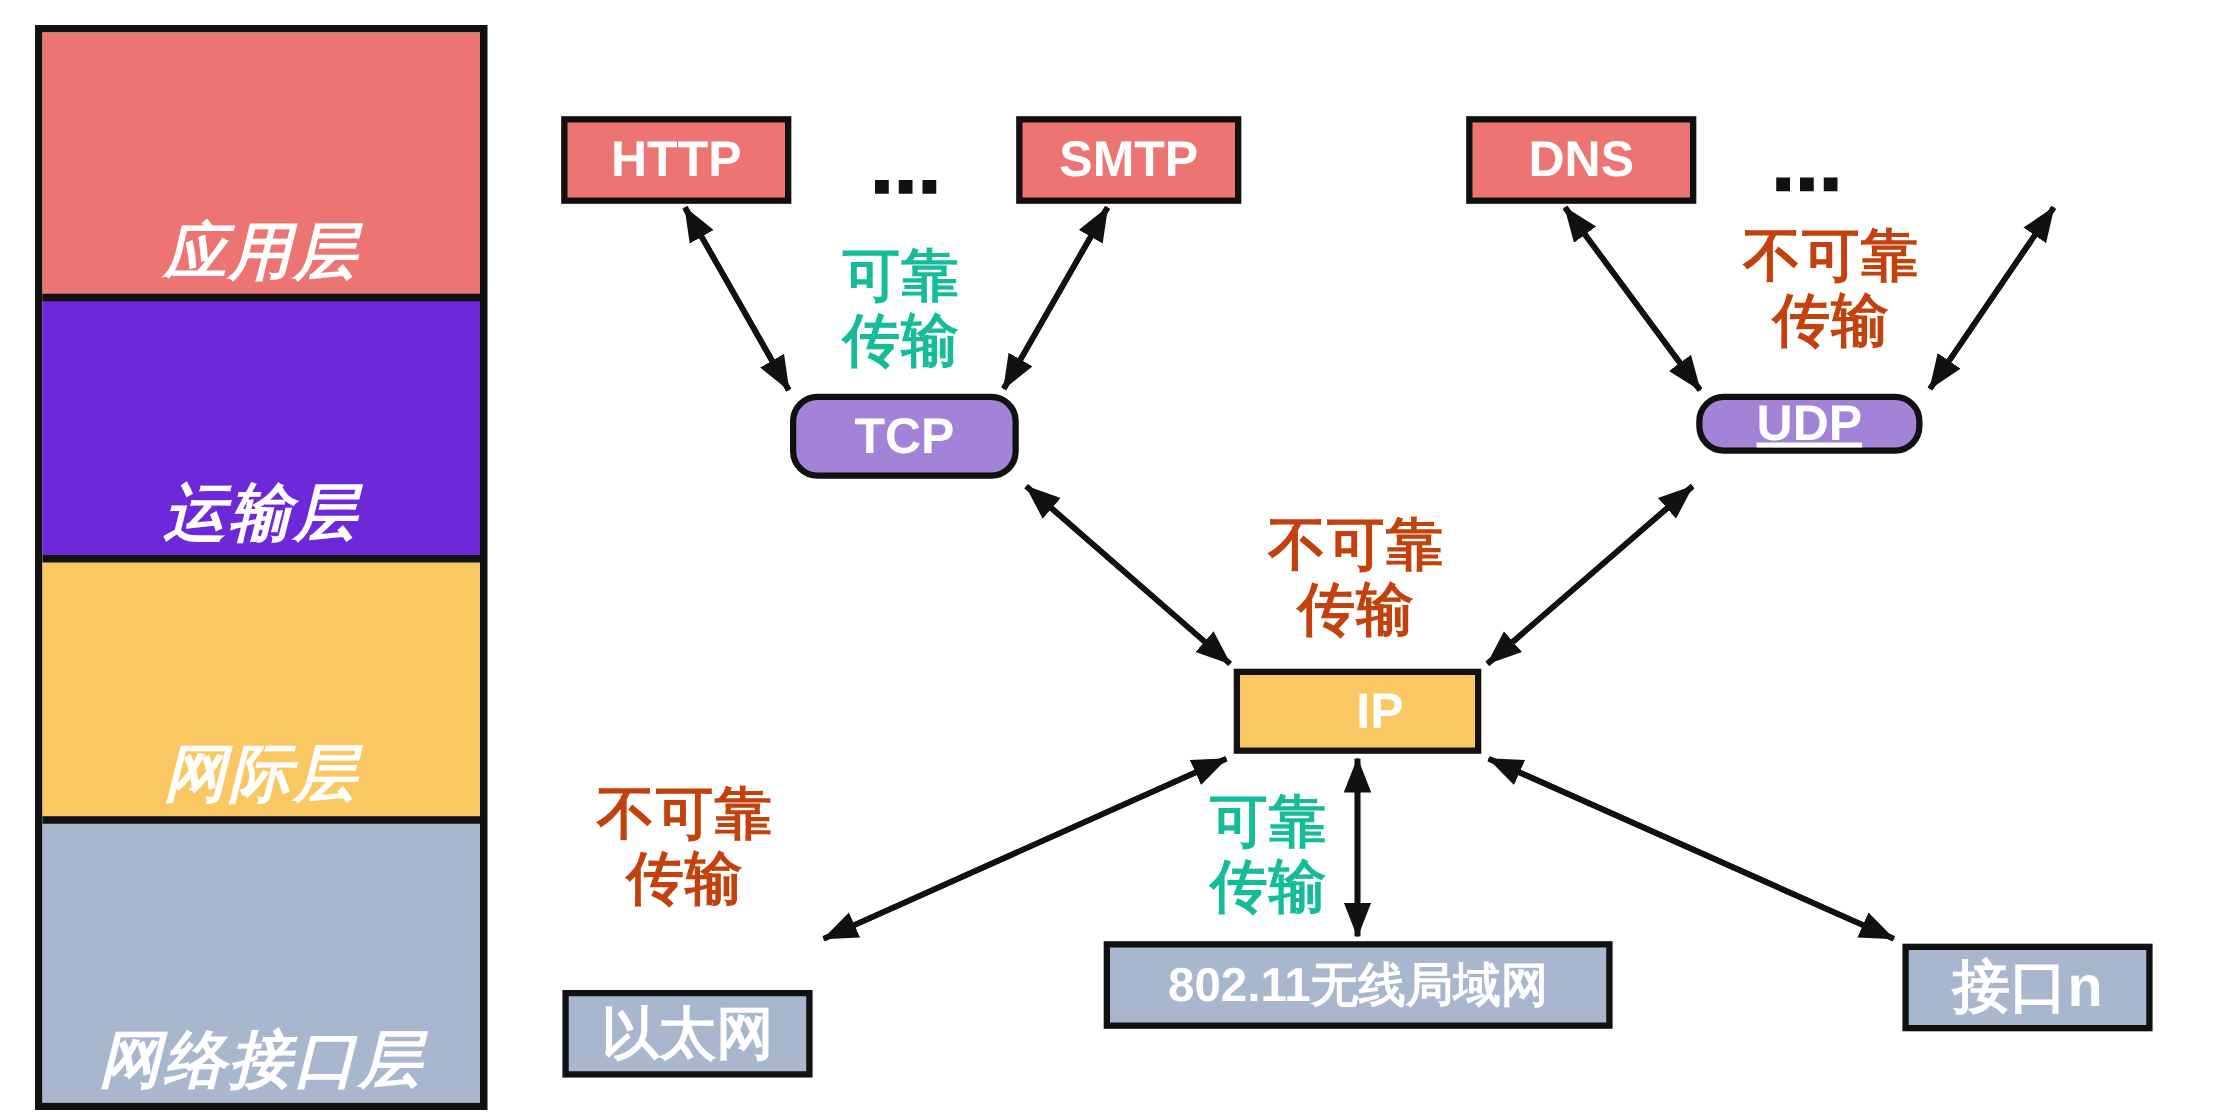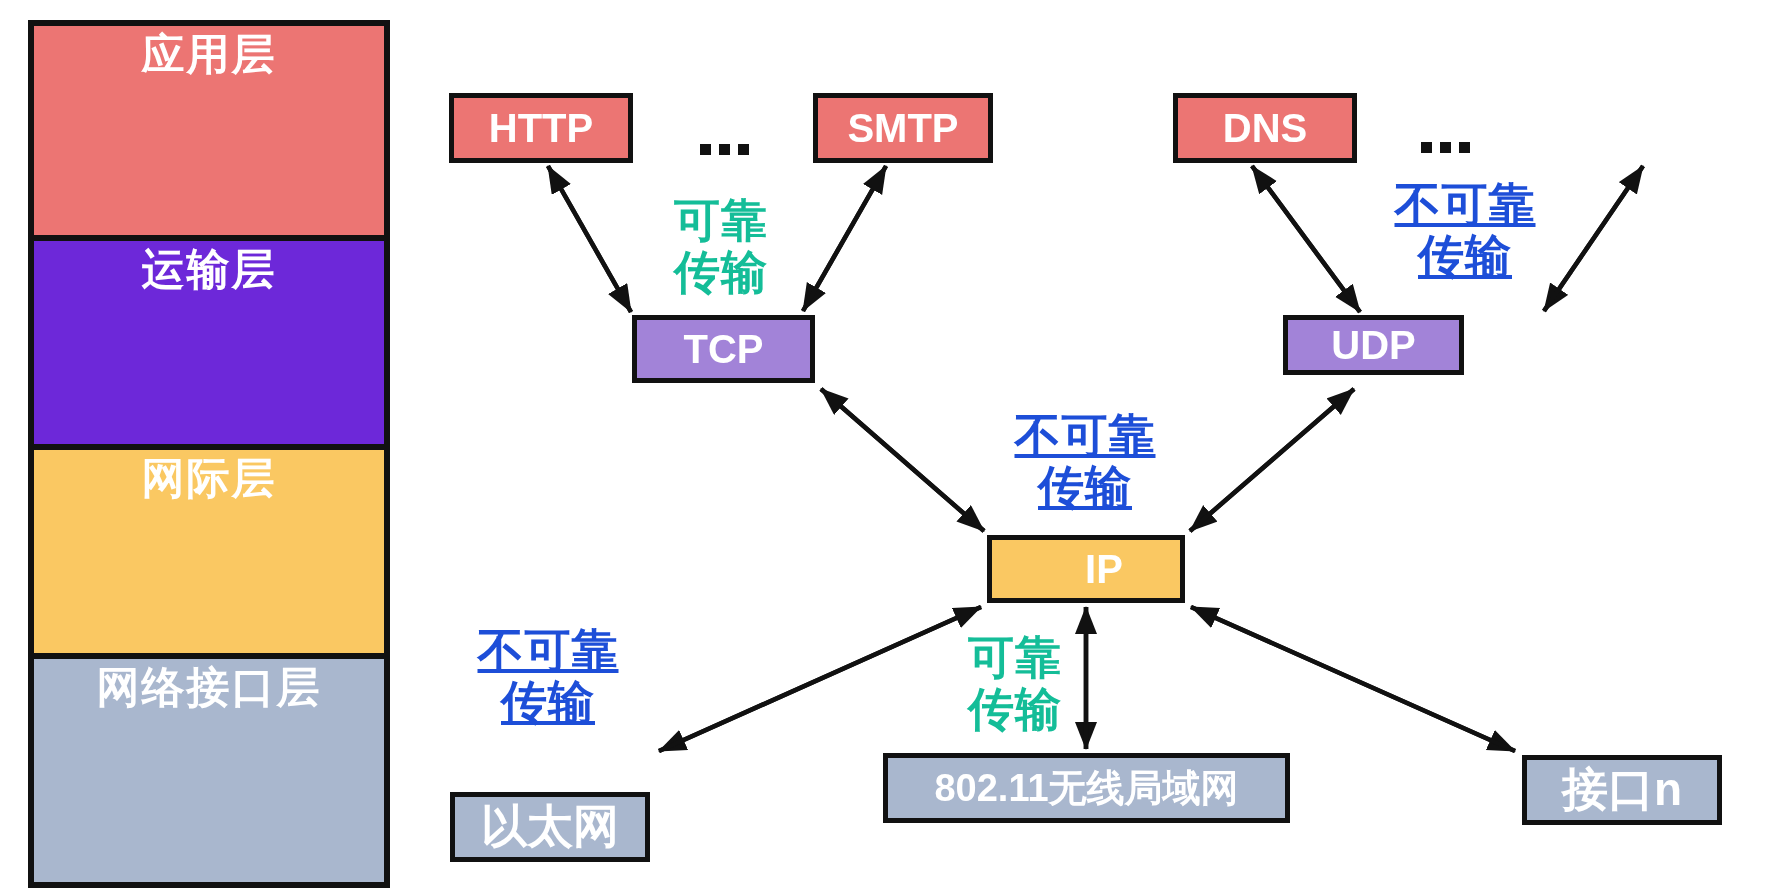--- a/index.html
+++ b/index.html
@@ -13,57 +13,58 @@
 
   
   .stack {
     position: absolute; left: 28px; top: 20px;
     width: 362px; height: 868px;
     border: 6px solid #111111;
     box-sizing: border-box;
     display: flex; flex-direction: column;
   }
   .layer {
-    display: flex; align-items: flex-start; justify-content: center;
-    color: #ffffff; font-weight: bold; font-size: 43px;
+    display: flex; align-items: flex-end; justify-content: center;
+    color: #ffffff; font-weight: bold; font-size: 50px;
     letter-spacing: 2px;
     box-sizing: border-box;
+    font-style: italic;
   }
   .layer + .layer { border-top: 6px solid #111111; }
   .layer.l-app  { flex: 0 0 209px; background: #EC7573; }
   .layer.l-trn  { flex: 0 0 209px; background: #6d28d9; }
   .layer.l-net  { flex: 0 0 209px; background: #FAC862; }
   .layer.l-link { flex: 1 1 auto;  background: #A9B7CE; }
 
   
   .pbox {
     position: absolute;
     display: flex; align-items: center; justify-content: center;
     border: 5px solid #111111;
     box-sizing: border-box;
     color: #ffffff; font-weight: bold;
     white-space: nowrap;
   }
   .pbox.red    { background: #EC7573; }
-  .pbox.purple { background: #A283D8; }
+  .pbox.purple { background: #A283D8; border-radius: 22px; }
   .pbox.yellow { background: #FAC862; padding-left: 36px; }
   .pbox.gray   { background: #A9B7CE; }
   .pbox.en  { font-size: 40px; }
   .pbox.cjk { font-size: 46px; }
   .pbox.wlan { font-size: 38px; }
 
   
   .anno {
     position: absolute; width: 250px;
     text-align: center;
     font-weight: bold; font-size: 46px; line-height: 52px;
     letter-spacing: 1px;
   }
   .anno.green { color: #14BD98; }
-  .anno.blue  { color: #1d4ed8; text-decoration: underline; }
+  .anno.blue  { color: #c2410c; }
   .anno span { display: block; }
 
   
   .dots { position: absolute; display: flex; gap: 8px; }
   .dots i { display: block; width: 11px; height: 11px; background: #111111; }
 
   
   svg.arrows { position: absolute; left: 0; top: 0; width: 1770px; height: 895px; }
   svg.arrows line { stroke: #111111; stroke-width: 4.5px; }
 </style>
@@ -140,21 +141,21 @@
       <i></i>
       <i></i>
   </div>
   <div class="dots" style="left:1421px; top:142px;">
     <i></i>
       <i></i>
       <i></i>
   </div>
 
   <div class="pbox purple en" style="left:632px; top:315px; width:183px; height:68px;">TCP</div>
-  <div class="pbox purple en" style="left:1283px; top:315px; width:181px; height:60px;">UDP</div>
+  <div class="pbox purple en" style="left:1357px; top:315px; width:181px; height:48px;text-decoration:underline;">UDP</div>
 
   <div class="pbox yellow en" style="left:987px; top:535px; width:198px; height:68px;">IP</div>
 
   <div class="pbox gray cjk" style="left:450px; top:755px; width:200px; height:70px;margin-top:37px;">以太网</div>
   <div class="pbox gray wlan" style="left:883px; top:753px; width:407px; height:70px;">802.11无线局域网</div>
   <div class="pbox gray cjk" style="left:1522px; top:755px; width:200px; height:70px;">接口n</div>
 
   <div class="anno green" style="left:596px; top:194px;">
     <span>可靠</span>
     <span>传输</span>

